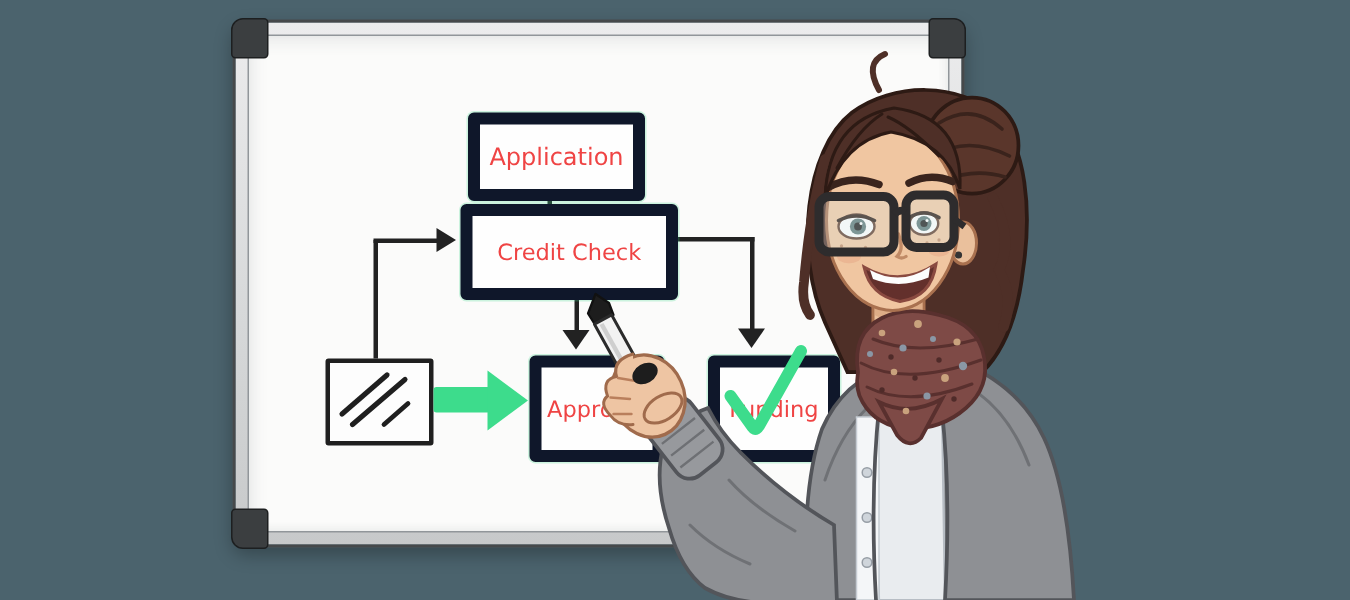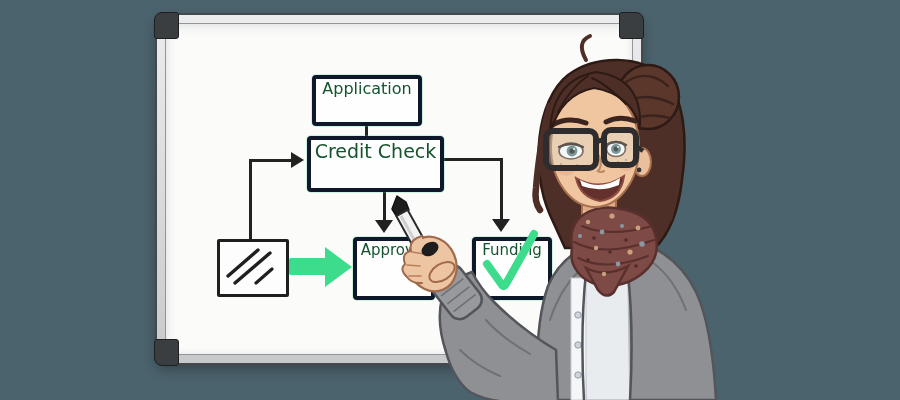--- a/index.html
+++ b/index.html
@@ -27,27 +27,27 @@
     border:1px solid #1d1f20;
   }
   .cap-tl{left:-3px;top:-3px;border-radius:8px 3px 3px 3px;}
   .cap-tr{right:-3px;top:-3px;border-radius:3px 8px 3px 3px;}
   .cap-bl{left:-3px;bottom:-3px;border-radius:3px 3px 3px 8px;}
   .cap-br{right:-3px;bottom:-3px;border-radius:3px 3px 8px 3px;}
 
   
   .flow{position:absolute;left:0;top:0;width:900px;height:400px;}
   .node{
-    position:absolute;display:flex;align-items:flex-start;justify-content:center;
-    background:#fefefe;border:4px solid #0f172a;border-radius:4px;
-    color:#14532d;white-space:nowrap;overflow:hidden;
+    position:absolute;display:flex;align-items:center;justify-content:center;
+    background:#fefefe;border:8px solid #0f172a;border-radius:4px;
+    color:#ef4444;white-space:nowrap;overflow:hidden;
     box-shadow:0 0 0 1px rgba(61,220,140,.25);
   }
   .node-application{left:312px;top:75px;width:102px;height:43px;font-size:16px;}
-  .node-credit-check{left:307px;top:136px;width:129px;height:48px;font-size:19px;}
+  .node-credit-check{left:307px;top:136px;width:129px;height:48px;font-size:15px;}
   .node-approval{left:353px;top:237px;width:74px;height:55px;font-size:15px;}
   .node-funding{left:472px;top:237px;width:72px;height:55px;font-size:15px;}
   .edge{position:absolute;background:#222222;}
   .ah{position:absolute;width:0;height:0;}
   .ah-right{border-top:8px solid transparent;border-bottom:8px solid transparent;border-left:13px solid #222;}
   .ah-down{border-left:9px solid transparent;border-right:9px solid transparent;border-top:13px solid #222;}
   .doc-box{
     position:absolute;left:217px;top:239px;width:66px;height:52px;
     background:#fdfdfd;border:3px solid #1f1f1f;border-radius:2px;
   }

